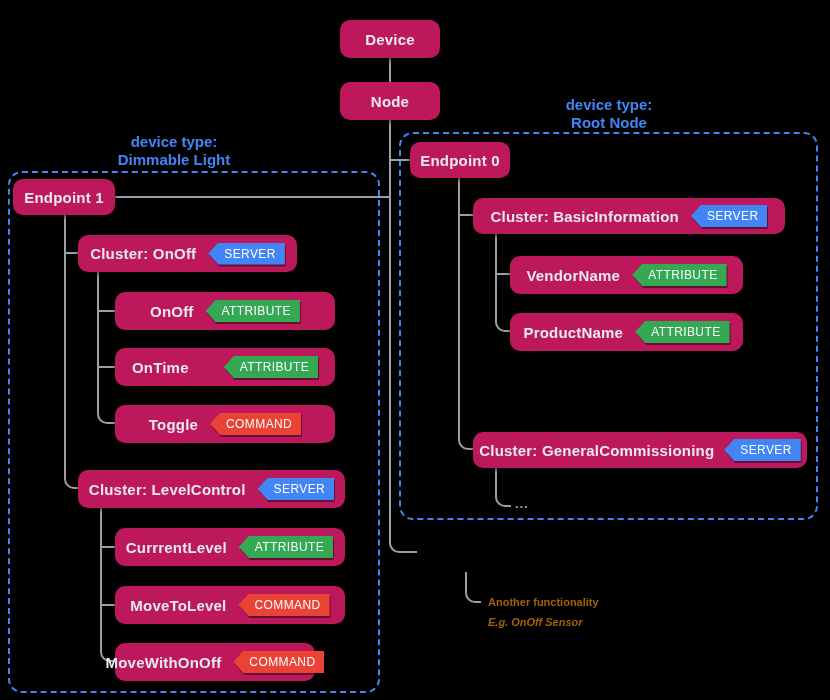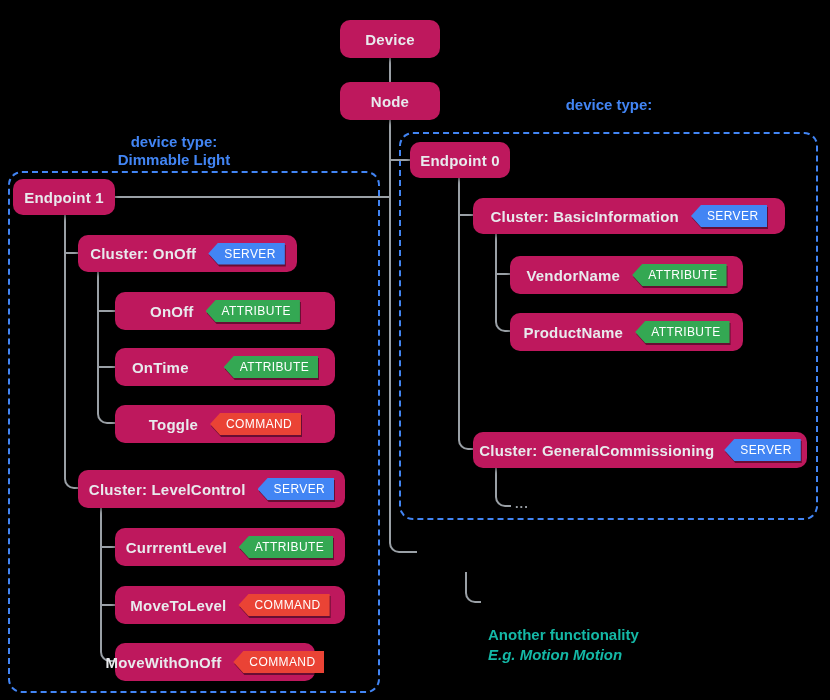--- a/index.html
+++ b/index.html
@@ -31,21 +31,21 @@
     position:absolute;border-left:2px solid #9aa0a6;border-bottom:2px solid #9aa0a6;
     border-bottom-left-radius:10px;box-sizing:border-box;
   }
   .group{
     position:absolute;border:2px dashed #4285f4;border-radius:14px;box-sizing:border-box;
   }
   .gtype{
     position:absolute;color:#4285f4;font-size:15px;font-weight:700;
     line-height:18px;text-align:center;
   }
-  .note{position:absolute;color:#14b8a6;font-size:15px;font-weight:700;line-height:20px;margin-top:33px;}
+  .note{position:absolute;color:#a16207;font-size:11px;font-weight:700;line-height:20px;}
   .note .em{font-style:italic;font-weight:700;}
   .ellipsis{position:absolute;color:#9aa0a6;font-size:13px;font-weight:700;letter-spacing:1px;line-height:1;}
 </style>
 </head>
 <body>
 
 <div id="canvas">
 
   <div class="group" style="left:8px;top:171px;width:372px;height:522px;"></div>
   <div class="group" style="left:399px;top:132px;width:419px;height:388px;"></div>
@@ -145,20 +145,21 @@
   </div>
 
   <div class="ellipsis" style="left:515px;top:497px;">...</div>
 
   <div class="gtype" style="left:8px;top:133px;width:332px;">
     <div>device type:</div>
     <div>Dimmable Light</div>
   </div>
   <div class="gtype" style="left:399px;top:96px;width:420px;">
     <div>device type:</div>
+    <div>Root Node</div>
   </div>
 
   <div class="note" style="left:488px;top:592px;">
     <div>Another functionality</div>
-    <div class="em">E.g. Motion Motion</div>
+    <div class="em">E.g. OnOff Sensor</div>
   </div>
 
 </div>
 
 </body></html>

